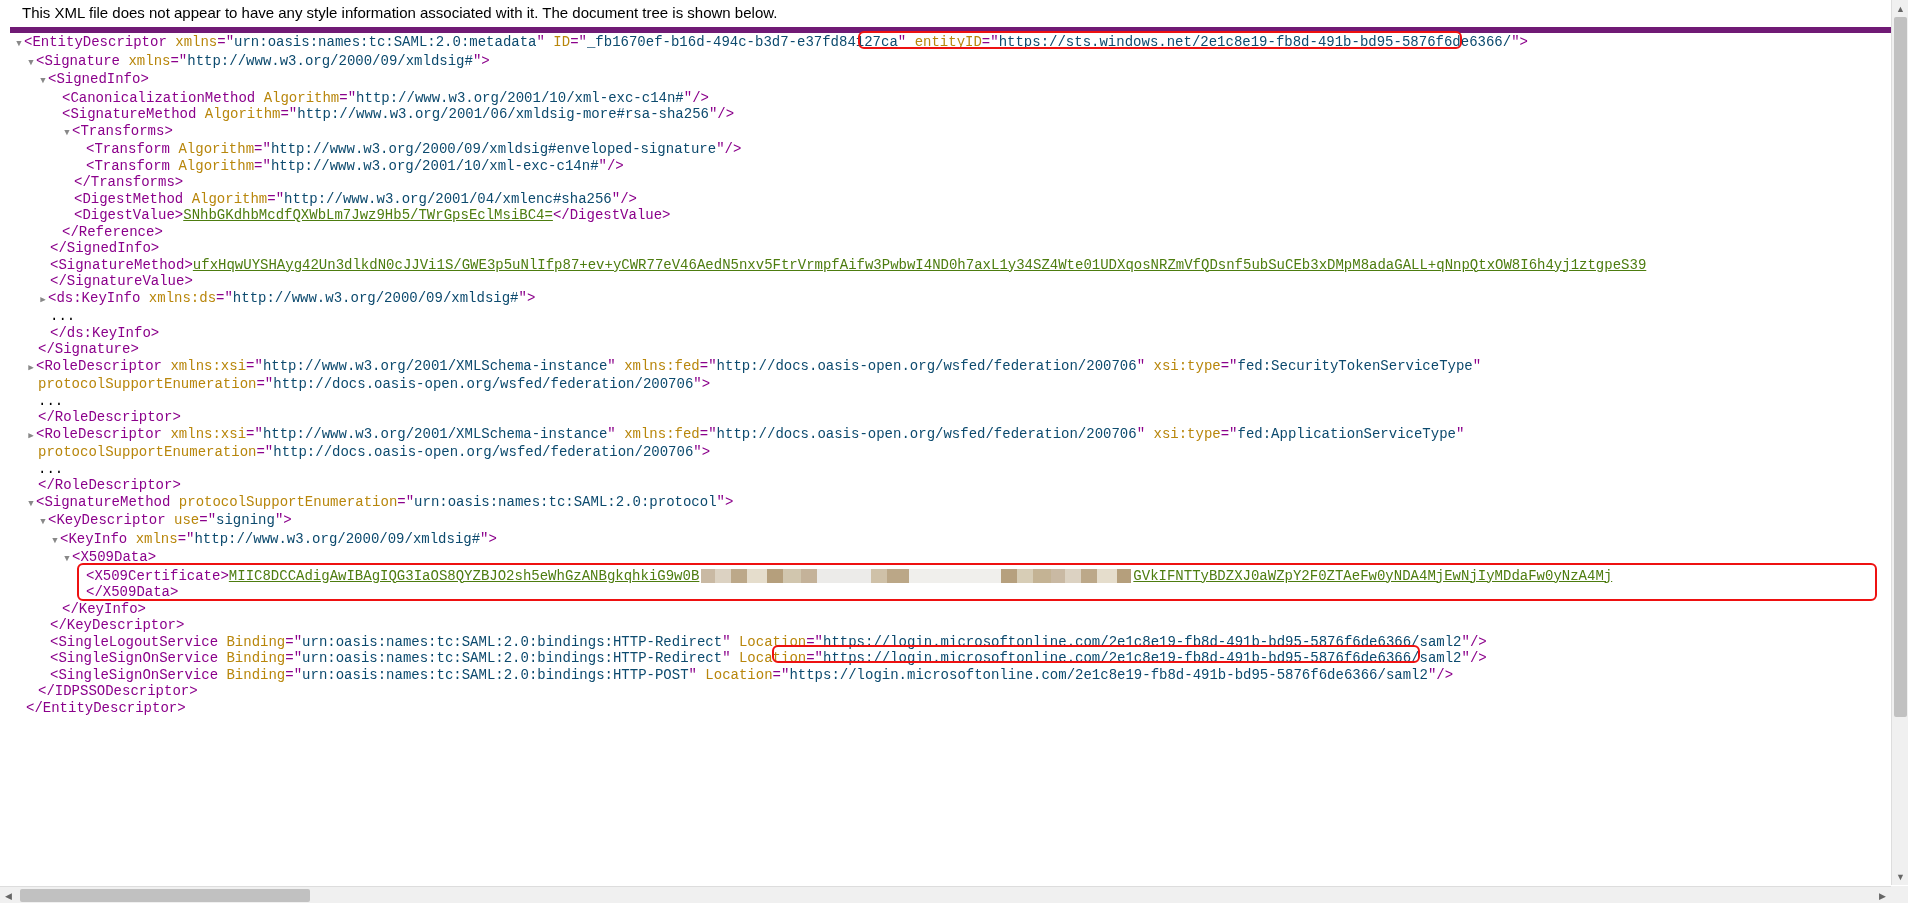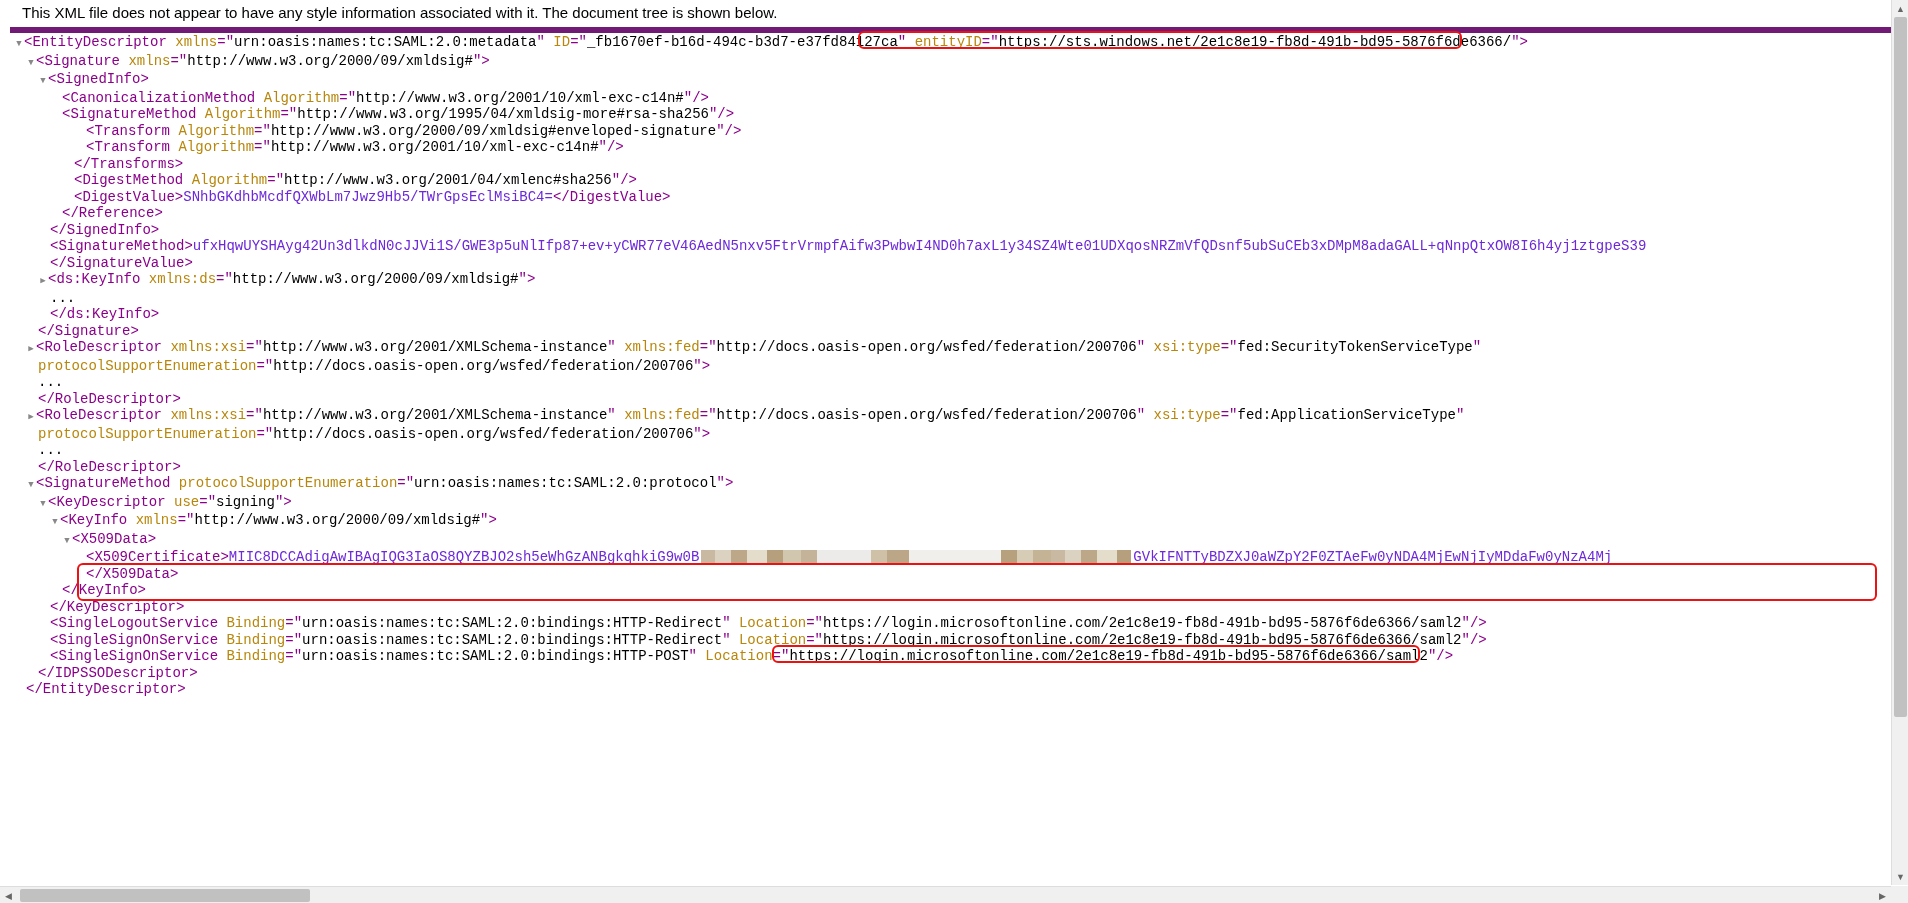--- a/index.html
+++ b/index.html
@@ -25,22 +25,22 @@
     overflow:hidden;
     white-space:nowrap;
     font-family: Consolas, "Courier New", monospace;
     font-size:14px;
     line-height:16.5px;
     padding-left:14px;
     padding-top:4px;
   }
   .tag { color:#8b008b; } 
   .attr-name { color:#b8860b; } 
-  .attr-val { color:#000000; } 
-  .txt { color:#6d28d9; }
+  .attr-val { color:#0c4a6e; } 
+  .txt { color:#4d7c0f;text-decoration:underline; }
   .ellipsis{color:#000;}
   .arrow { color:#888; display:inline-block; width:10px; text-align:center; cursor:pointer; user-select:none;}
   .arrow.down::before{content:"▼"; font-size:9px;}
   .arrow.right::before{content:"▶"; font-size:9px;}
   .line { white-space:nowrap; }
   .i0{padding-left:0px;}
   .i1{padding-left:12px;}
   .i2{padding-left:24px;}
   .i3{padding-left:36px;}
   .i4{padding-left:48px;}
@@ -104,23 +104,24 @@
 <div class="scroll-area">
 
 <div class="line i0"><span class="arrow down"></span><span class="tag">&lt;<span>EntityDescriptor</span></span> <span class="attr-name">xmlns</span><span class="tag">="</span><span class="attr-val">urn:oasis:names:tc:SAML:2.0:metadata</span><span class="tag">"</span> <span class="attr-name">ID</span><span class="tag">="</span><span class="attr-val">_fb1670ef-b16d-494c-b3d7-e37fd84127ca</span><span class="tag">"</span> <span class="attr-name">entityID</span><span class="tag">="</span><span class="attr-val">https://sts.windows.net/2e1c8e19-fb8d-491b-bd95-5876f6de6366/</span><span class="tag">"&gt;</span></div>
 
 <div class="line i1"><span class="arrow down"></span><span class="tag">&lt;<span>Signature</span></span> <span class="attr-name">xmlns</span><span class="tag">="</span><span class="attr-val">http://www.w3.org/2000/09/xmldsig#</span><span class="tag">"&gt;</span></div>
 
 <div class="line i2"><span class="arrow down"></span><span class="tag">&lt;<span>SignedInfo</span>&gt;</span></div>
 
 <div class="line i4"><span class="tag">&lt;<span>CanonicalizationMethod</span></span> <span class="attr-name">Algorithm</span><span class="tag">="</span><span class="attr-val">http://www.w3.org/2001/10/xml-exc-c14n#</span><span class="tag">"/&gt;</span></div>
 
-<div class="line i4"><span class="tag">&lt;<span>SignatureMethod</span></span> <span class="attr-name">Algorithm</span><span class="tag">="</span><span class="attr-val">http://www.w3.org/1995/04/xmldsig-more#rsa-sha256</span><span class="tag">"/&gt;</span></div>
+<div class="line i4"><span class="tag">&lt;<span>SignatureMethod</span></span> <span class="attr-name">Algorithm</span><span class="tag">="</span><span class="attr-val">http://www.w3.org/2001/06/xmldsig-more#rsa-sha256</span><span class="tag">"/&gt;</span></div>
 
 
+<div class="line i4"><span class="arrow down"></span><span class="tag">&lt;<span>Transforms</span>&gt;</span></div>
 
 <div class="line i6"><span class="tag">&lt;<span>Transform</span></span> <span class="attr-name">Algorithm</span><span class="tag">="</span><span class="attr-val">http://www.w3.org/2000/09/xmldsig#enveloped-signature</span><span class="tag">"/&gt;</span></div>
 
 <div class="line i6"><span class="tag">&lt;<span>Transform</span></span> <span class="attr-name">Algorithm</span><span class="tag">="</span><span class="attr-val">http://www.w3.org/2001/10/xml-exc-c14n#</span><span class="tag">"/&gt;</span></div>
 
 <div class="line i5"><span class="tag">&lt;/Transforms&gt;</span></div>
 
 <div class="line i5"><span class="tag">&lt;<span>DigestMethod</span></span> <span class="attr-name">Algorithm</span><span class="tag">="</span><span class="attr-val">http://www.w3.org/2001/04/xmlenc#sha256</span><span class="tag">"/&gt;</span></div>
 
 <div class="line i5"><span class="tag">&lt;<span>DigestValue</span>&gt;</span><span class="txt">SNhbGKdhbMcdfQXWbLm7Jwz9Hb5/TWrGpsEclMsiBC4=</span><span class="tag">&lt;/DigestValue&gt;</span></div>

